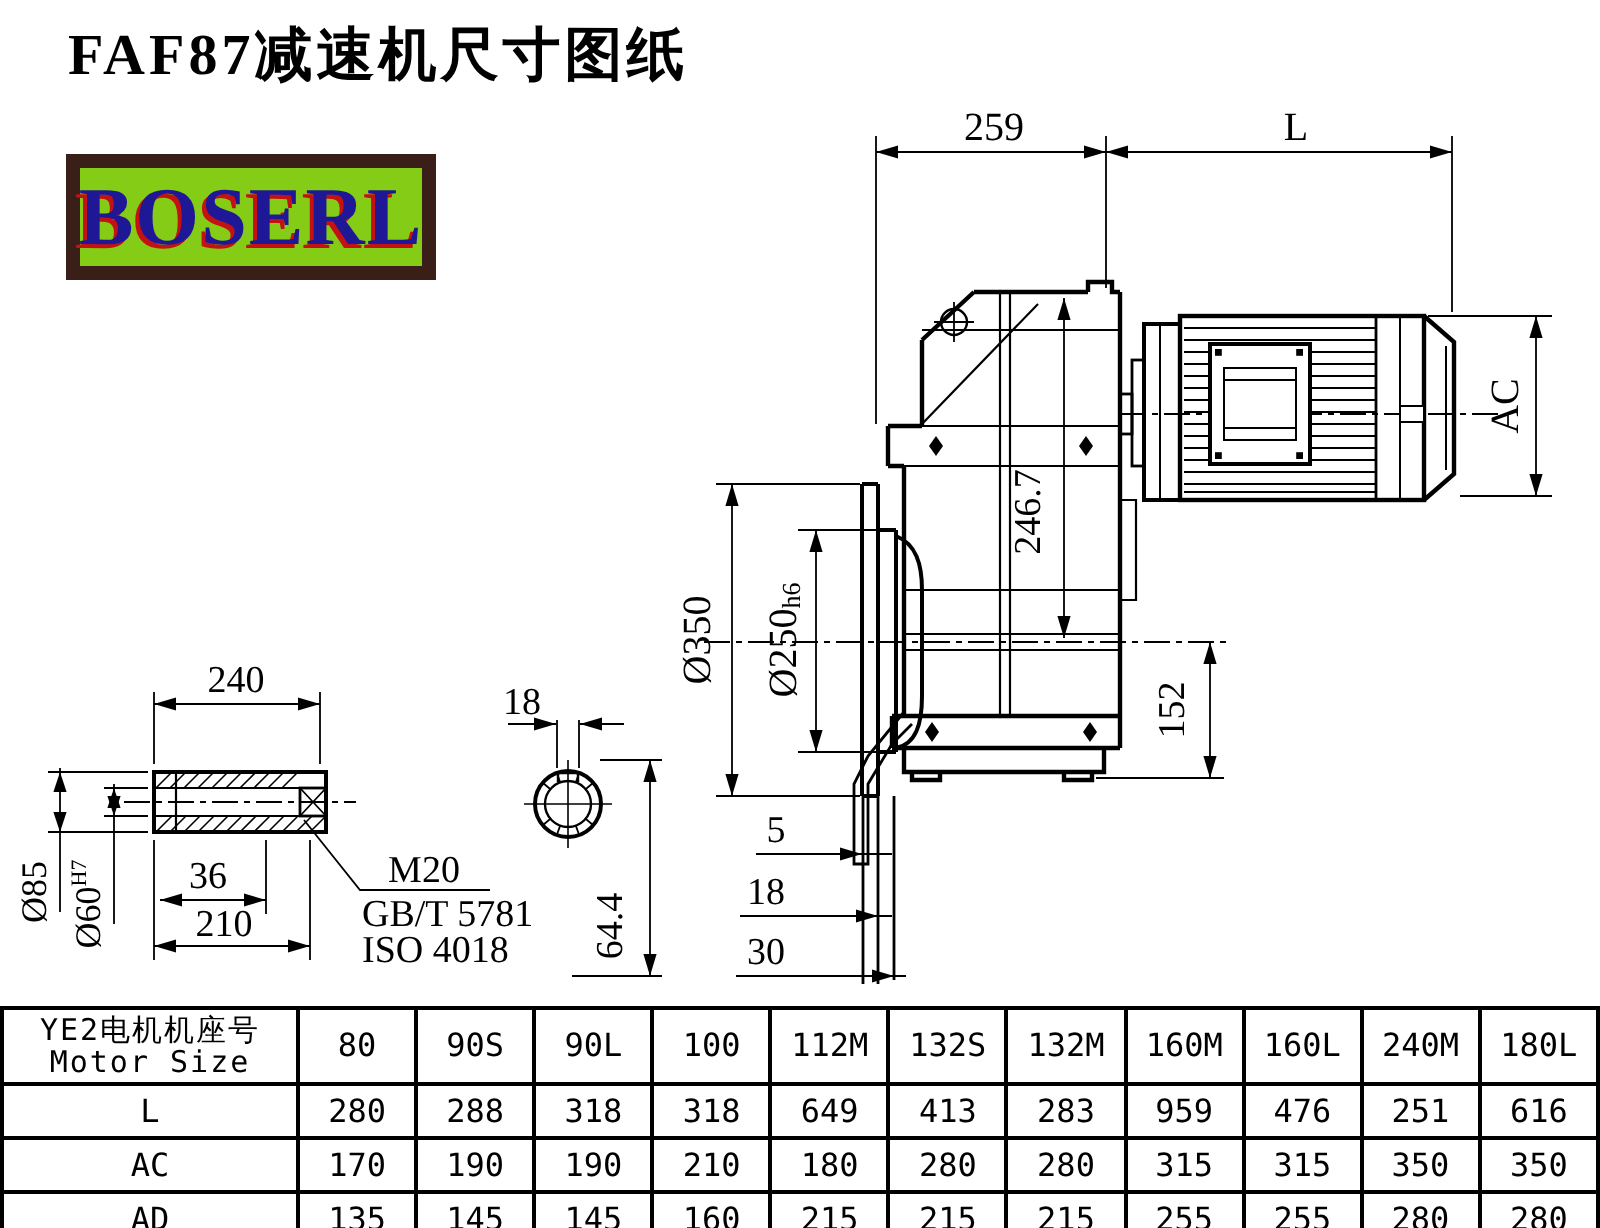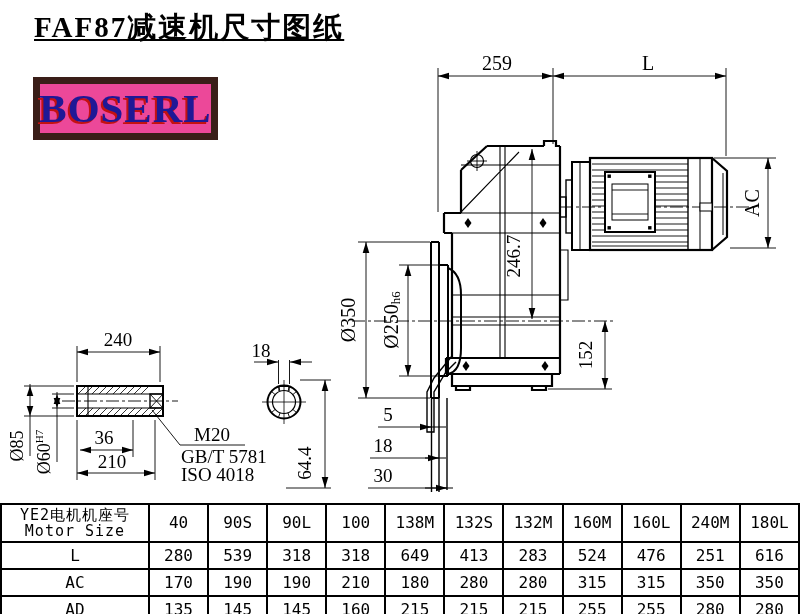--- a/index.html
+++ b/index.html
@@ -1,21 +1,21 @@
 <!DOCTYPE html>
 <html><head>
 <meta charset="utf-8">
 <style>
   html,body{margin:0;padding:0;background:#fff;}
   .page{position:relative;width:800px;height:614px;background:#fff;overflow:hidden;
         font-family:"Liberation Serif",serif;color:#000;}
   .title{position:absolute;left:34px;top:8px;font-size:29px;font-weight:bold;
-         letter-spacing:2px;white-space:nowrap;text-decoration:underline;}
+         letter-spacing:2px;white-space:nowrap;}
   .logo{position:absolute;left:33px;top:77px;width:171px;height:49px;border:7px solid #3a1e18;
-        background:#ec4899;display:flex;align-items:center;justify-content:center;}
+        background:#84cc16;display:flex;align-items:center;justify-content:center;}
   .logo span{font-family:"Liberation Serif",serif;font-size:41px;font-weight:bold;
         color:#1f1896;text-shadow:-2px 2px 0 #c41111;line-height:1;letter-spacing:1px;}
   svg.drawing{position:absolute;left:0;top:0;}
   svg text{fill:#000;font-family:"Liberation Serif",serif;}
   table.dim-table{position:absolute;left:0;top:503px;width:800px;border-collapse:collapse;
         table-layout:fixed;font-family:"DejaVu Sans Mono",monospace;background:#fff;}
   table.dim-table td{border:2px solid #000;text-align:center;vertical-align:middle;
         padding:0;font-size:16px;height:25px;line-height:1.1;margin-left:44px;}
   table.dim-table tr.hdr td{height:36px;}
   table.dim-table td.corner div{font-size:15px;letter-spacing:1px;}
@@ -209,42 +209,42 @@
   <table class="dim-table">
     <colgroup>
       <col style="width:148px">
     </colgroup>
     <tbody>
         <tr class="hdr">
           <td class="corner">
             <div>YE2电机机座号</div>
             <div>Motor Size</div>
           </td>
-          <td>40</td>
+          <td>80</td>
           <td>90S</td>
           <td>90L</td>
           <td>100</td>
-          <td>138M</td>
+          <td>112M</td>
           <td>132S</td>
           <td>132M</td>
           <td>160M</td>
           <td>160L</td>
           <td>240M</td>
           <td>180L</td>
         </tr>
         <tr>
           <td>L</td>
           <td>280</td>
-          <td>539</td>
+          <td>288</td>
           <td>318</td>
           <td>318</td>
           <td>649</td>
           <td>413</td>
           <td>283</td>
-          <td>524</td>
+          <td>959</td>
           <td>476</td>
           <td>251</td>
           <td>616</td>
         </tr>
         <tr>
           <td>AC</td>
           <td>170</td>
           <td>190</td>
           <td>190</td>
           <td>210</td>

